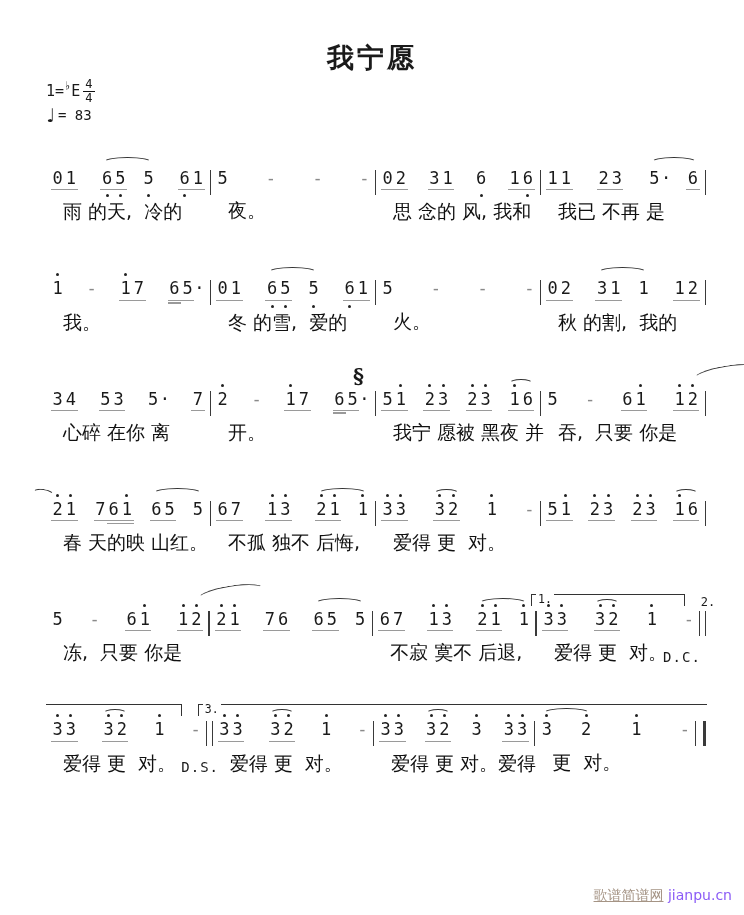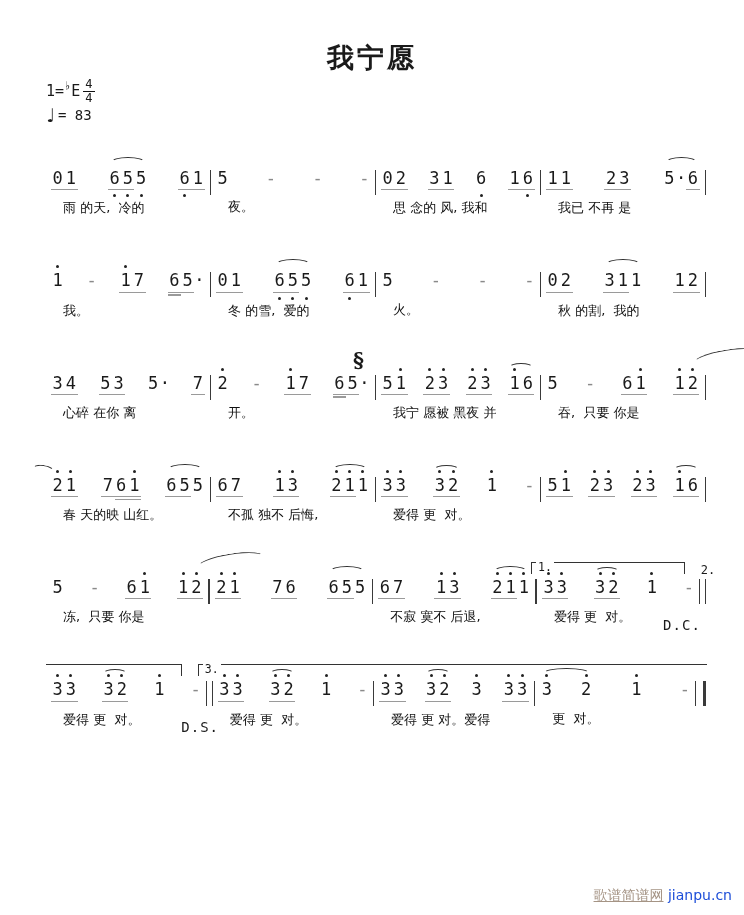--- a/index.html
+++ b/index.html
@@ -29,45 +29,45 @@
     font-family:"DejaVu Sans Mono",monospace;font-size:17px;line-height:1.25;
   }
   .ng{position:relative;white-space:nowrap;display:inline-block;}
   .ch{display:inline-block;position:relative;padding:0 1.5px;}
   .ch.u1{border-bottom:1.5px solid #9a9a9a;}
   .ch.u2::after{content:"";position:absolute;left:0;right:0;bottom:-4px;height:1.5px;background:#9a9a9a;}
   .ch.hi::before{content:"";position:absolute;top:-5px;left:50%;margin-left:-1.5px;width:3px;height:3px;border-radius:50%;background:#222;}
   .ch.lo::after{content:"";position:absolute;bottom:-8px;left:50%;margin-left:-1.5px;width:3px;height:3px;border-radius:50%;background:#222;}
   .ch.mdot{padding:0;}
   .dash{color:#8a8a8a;font-family:"DejaVu Sans Mono",monospace;font-size:17px;}
-  .slurw{position:relative;display:inline-flex;}
+  .slurw{position:relative;display:inline-flex;gap:15px;}
   .slurw::before{content:"";position:absolute;left:3px;right:3px;top:-11px;height:9px;
     border:1.4px solid transparent;border-top:1.4px solid #333;border-radius:50%;}
   .slurw.wide{gap:26px;}
   .ng.arc::before{content:"";position:absolute;left:1px;right:1px;top:-10px;height:7px;
     border:1.3px solid transparent;border-top:1.3px solid #333;border-radius:50%;}
   .ng.tieout::after{content:"";position:absolute;left:80%;bottom:100%;width:68px;height:16px;
     border:1.4px solid transparent;border-top:1.4px solid #333;border-radius:50%;
     transform:rotate(-9deg);transform-origin:left bottom;}
   .ng.tiein::before{content:"";position:absolute;right:90%;top:-10px;width:20px;height:8px;
     border:1.3px solid transparent;border-top:1.3px solid #333;border-radius:50%;transform:rotate(8deg);}
   .bar{flex:0 0 auto;width:1.5px;background:#3a3a3a;height:25px;margin-top:2px;}
   .bar.bd{width:5px;background:none;border-left:1.6px solid #3a3a3a;border-right:1.6px solid #3a3a3a;}
   .bar.bf{width:7px;background:none;border-left:1.6px solid #3a3a3a;border-right:3.5px solid #3a3a3a;}
-  .lyr{margin-top:9px;font-size:13px;white-space:pre;padding-left:12px;font-family:"DejaVu Sans",sans-serif;color:#111;}
+  .lyr{margin-top:9px;font-size:19px;white-space:pre;padding-left:12px;font-family:"DejaVu Sans",sans-serif;color:#111;}
   .volta{position:absolute;top:1px;height:11px;border-top:1.3px solid #333;}
   .volta.vs{border-left:1.3px solid #333;}
   .volta.ve{border-right:1.3px solid #333;}
   .vlabel{position:absolute;left:4px;top:-3px;font-size:11.5px;font-family:"DejaVu Sans Mono",monospace;background:#fff;padding:0 2px;}
   .mark{position:absolute;font-size:12px;font-family:"DejaVu Sans Mono",monospace;color:#1a1a1a;}
   .mark.segno{font-size:21px;font-family:"DejaVu Serif",serif;font-weight:bold;}
   .mark.dcm{font-size:14px;letter-spacing:1px;}
   .watermark{position:absolute;right:12px;bottom:10px;font-size:14px;font-family:"DejaVu Sans",sans-serif;}
   .wm-site{color:#a59485;text-decoration:underline;}
-  .wm-url{color:#1d4ed8;text-decoration:none;}
+  .wm-url{color:#8b5cf6;text-decoration:none;}
 </style>
 </head>
 <body>
 
 <div class="title">我宁愿</div>
 
 <div class="keyblock">
   <div class="keyline">
     <span>1=</span>
       <sup>♭</sup>

